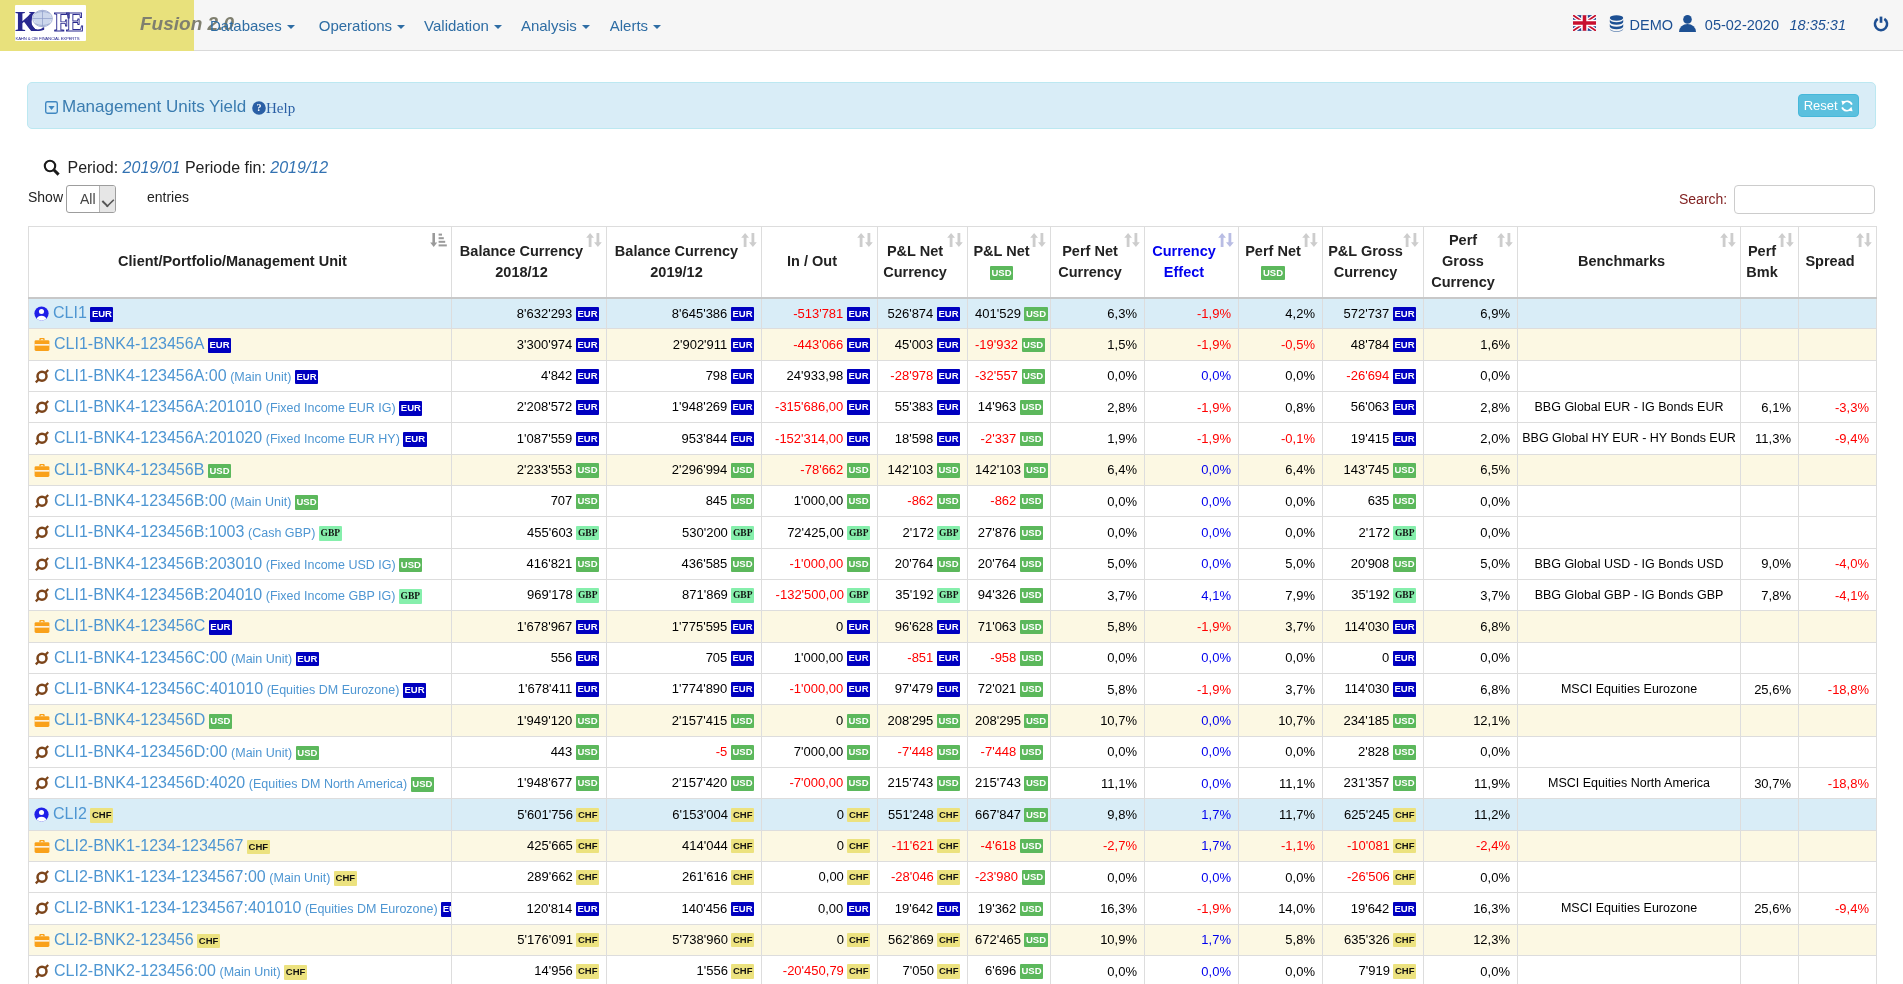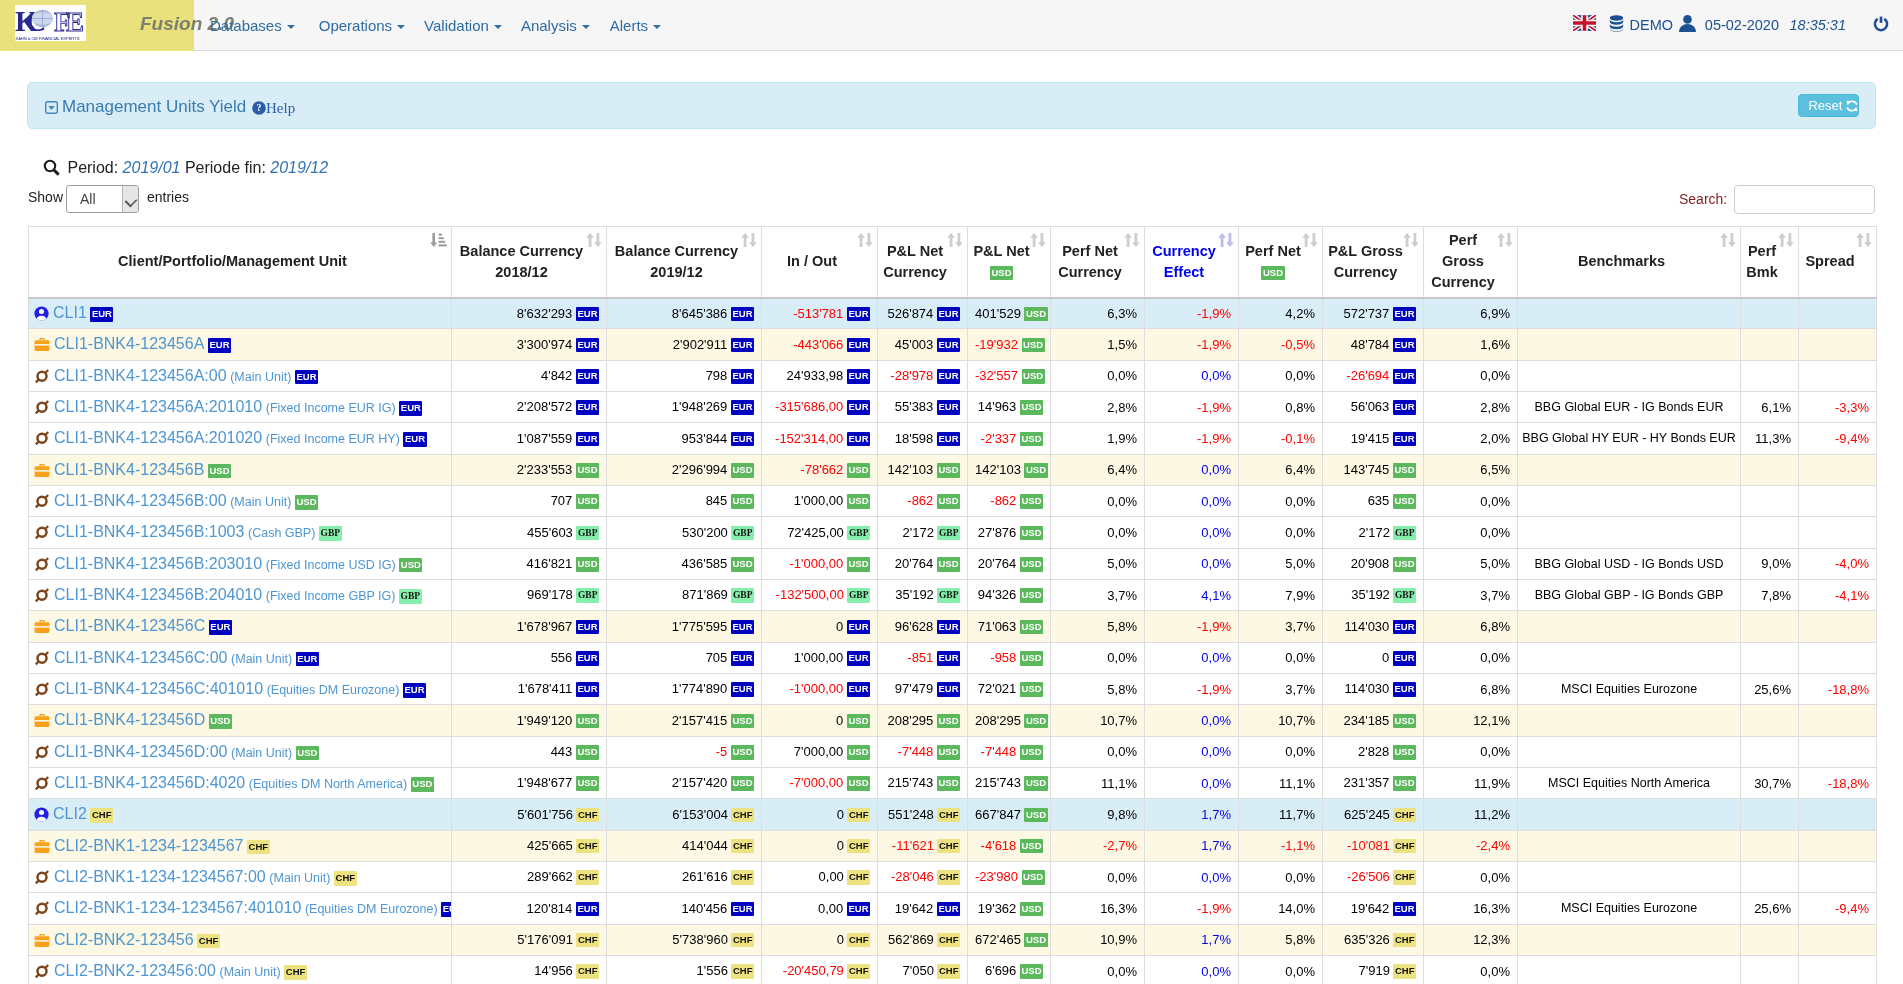--- a/index.html
+++ b/index.html
@@ -25,26 +25,26 @@
 .tr-item { position: absolute; top: 0; line-height: 51px; white-space: nowrap; }
 
 .panel { position: absolute; left: 27px; top: 82px; width: 1849px; height: 47px;
   background: #d9edf7; border: 1px solid #bce8f1; border-radius: 5px; }
 .ptitle { position: absolute; left: 34px; top: 14px; font-size: 17px; color: #3a7cb0; }
 .collico { position: absolute; left: 17px; top: 17px; }
 .helpwrap { position: absolute; left: 224px; top: 17px; font-family: "Liberation Serif", serif;
   font-size: 15px; color: #2a5fa5; }
 .btn-reset { position: absolute; right: 16px; top: 11px; width: 61px; height: 23px;
   background: #5bc0de; border: 1px solid #46b8da; border-radius: 4px; color: #fff;
-  font-size: 13px; text-align: right; line-height: 21px; }
+  font-size: 13px; text-align: center; line-height: 21px; }
 
 .periodline { position: absolute; left: 43px; top: 159px; font-size: 16px; color: #222; }
 .periodline .iv { font-style: italic; color: #3272b2; }
 .showline { position: absolute; left: 28px; top: 189px; height: 28px; font-size: 14px; color: #222; }
-.selbox { position: absolute; left: 38px; top: -4px; width: 73px; height: 28px;
+.selbox { position: absolute; left: 38px; top: -4px; width: 50px; height: 28px;
   border: 1px solid #9d9d9d; border-radius: 3px; background: #fff; }
 .selbox .arr { position: absolute; right: 0; top: 0; width: 16px; height: 26px;
   background: #e6e6e6; border-left: 1px solid #b5b5b5; border-radius: 0 2px 2px 0; }
 .selbox .arr:after { content: ""; position: absolute; left: 3px; top: 10px; width: 8px; height: 8px;
   border-left: 2px solid #555; border-bottom: 2px solid #555; transform: rotate(-45deg) scale(1,0.8); }
 .selbox .val { position: absolute; left: 13px; top: 5px; font-size: 14px; color: #444; }
 .entries { position: absolute; left: 119px; top: 0px; }
 .searchline { position: absolute; left: 1679px; top: 191px; font-size: 14px; color: #7f1d1d; }
 .searchbox { position: absolute; left: 1734px; top: 185px; width: 141px; height: 29px;
   border: 1px solid #ccc; border-radius: 4px; background: #fff; }

